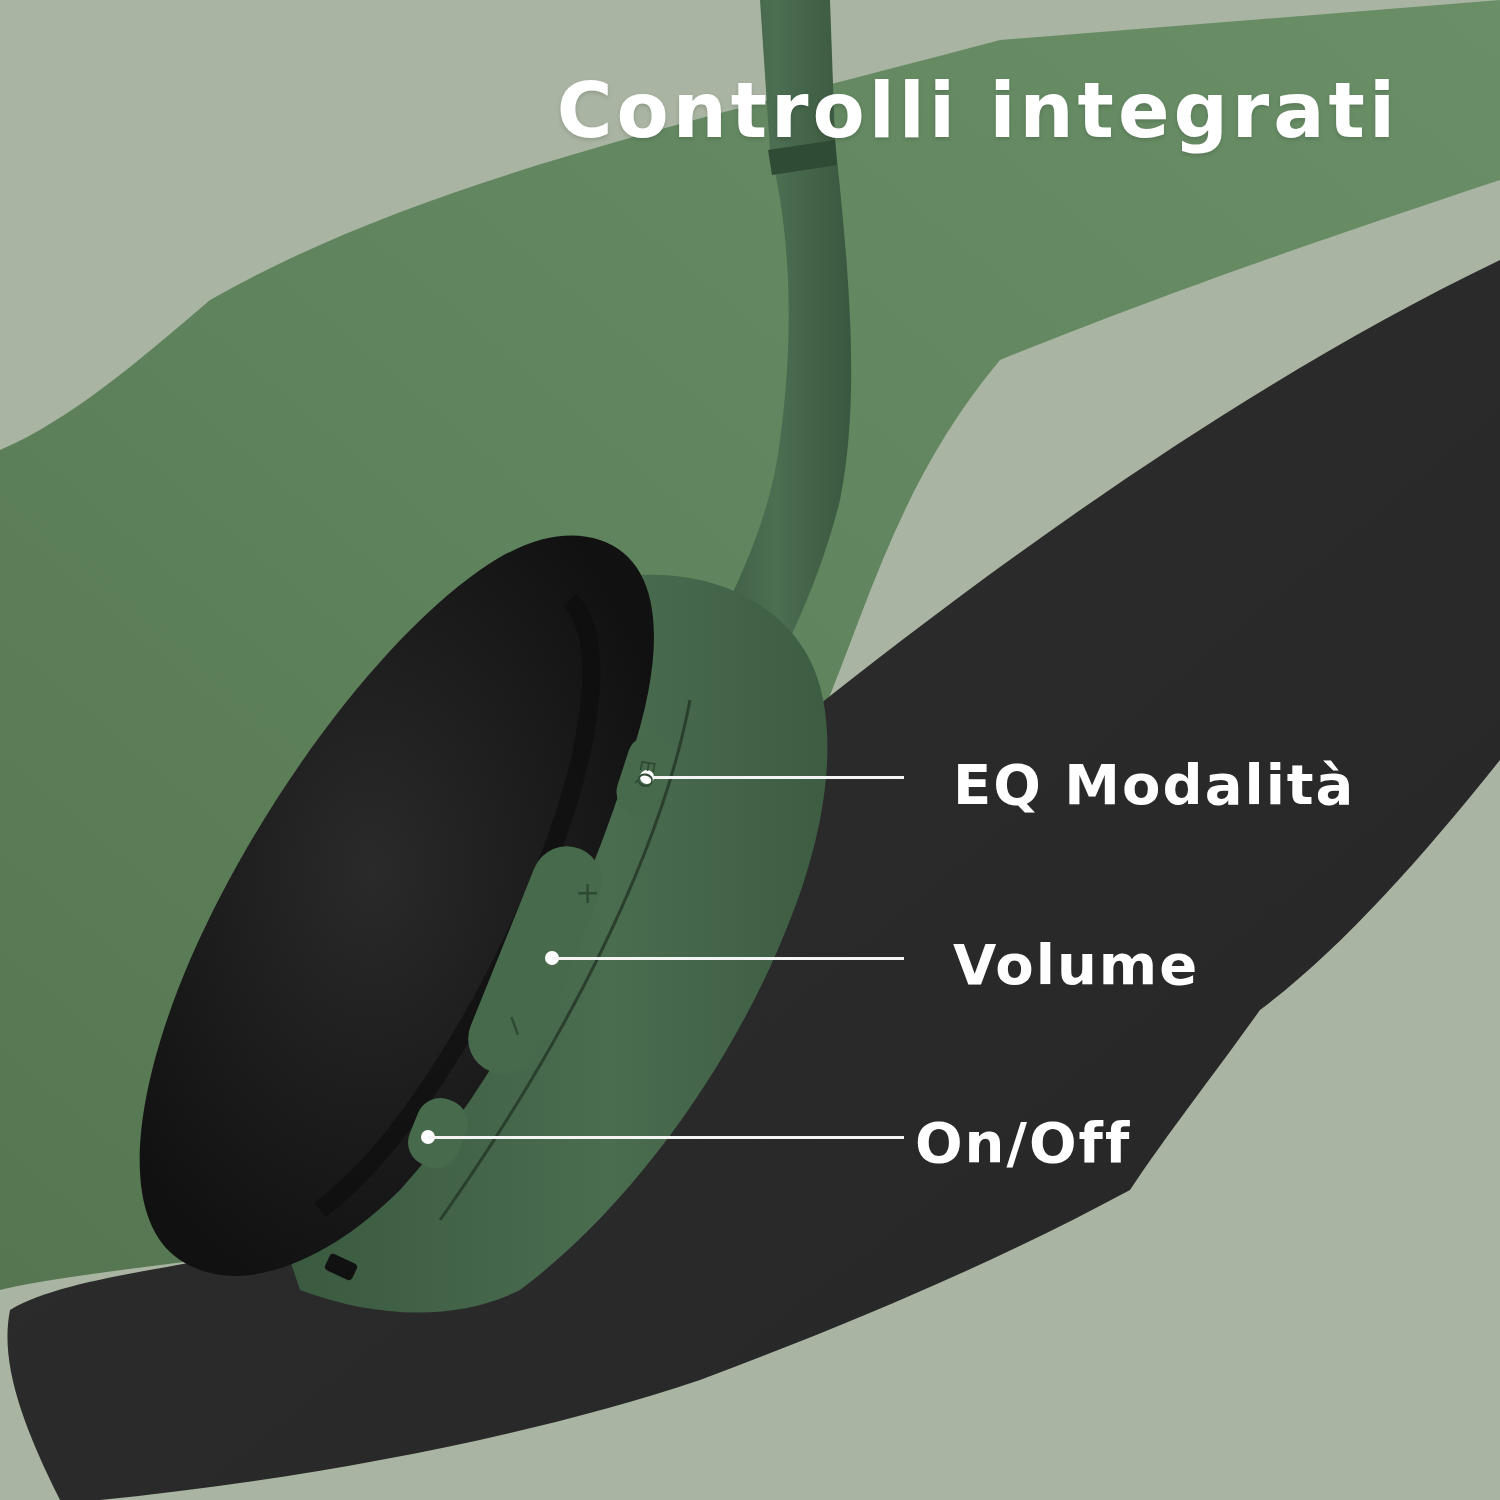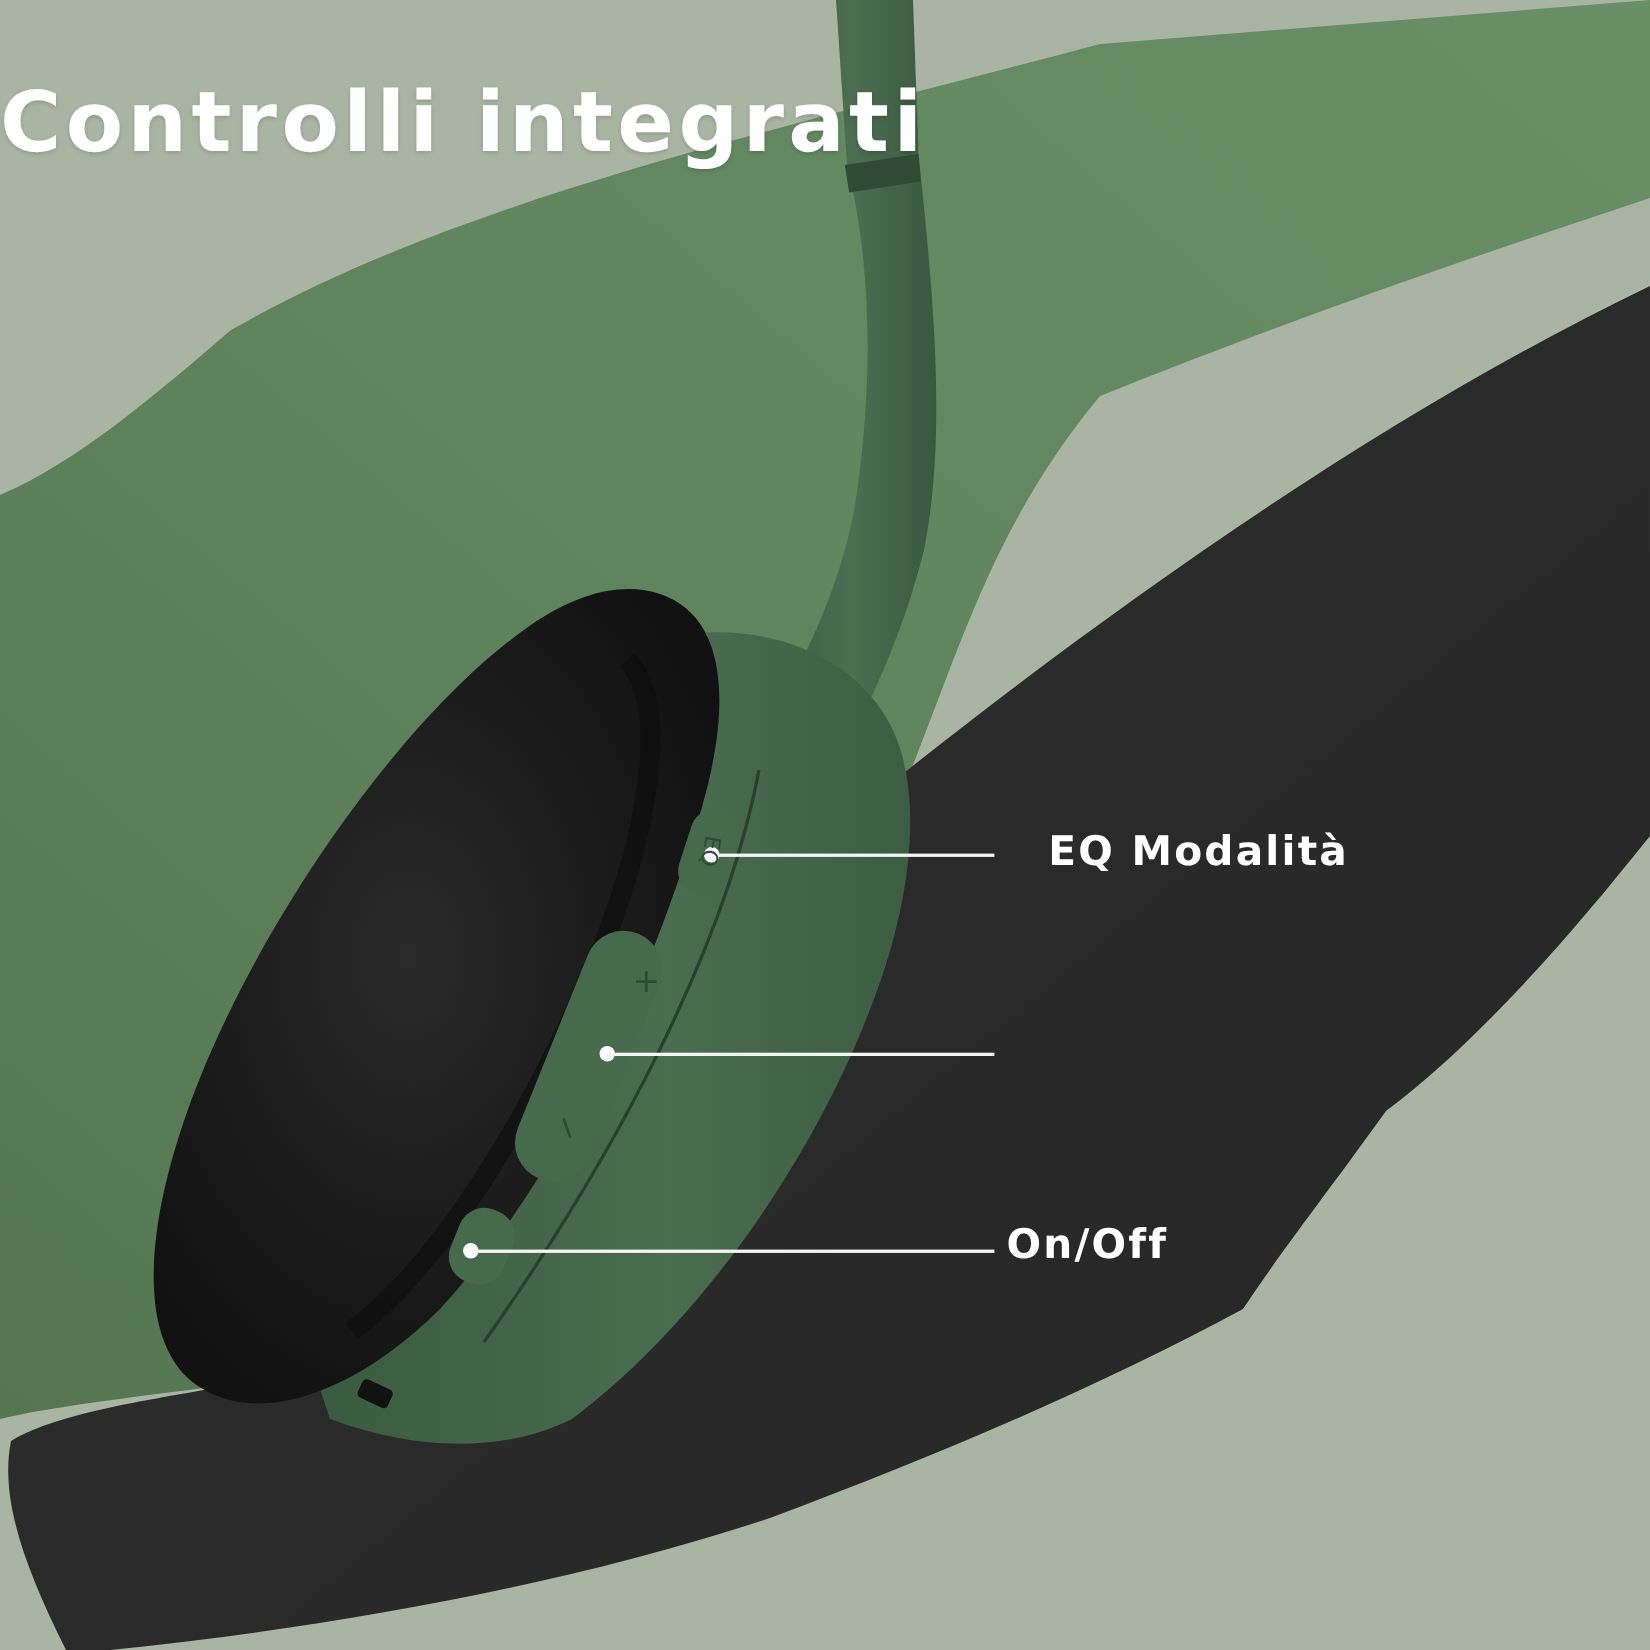--- a/index.html
+++ b/index.html
@@ -1,20 +1,20 @@
 <!DOCTYPE html>
 <html><head>
   <meta charset="utf-8">
   <style>
     html, body { margin: 0; padding: 0; }
     body { width: 1500px; height: 1500px; overflow: hidden; background: #a9b5a2; position: relative; font-family: "DejaVu Sans", sans-serif; }
     .stage { position: absolute; inset: 0; width: 1500px; height: 1500px; }
     svg.bg { position: absolute; left: 0; top: 0; }
-    .title { position: absolute; left: 0; width: 1399px; top: 66px; text-align: left; color: #ffffff; font-weight: bold; font-size: 76px; letter-spacing: 4px; text-shadow: 0 2px 4px rgba(0,0,0,0.15); }
-    .label { position: absolute; color: #ffffff; font-weight: bold; font-size: 37px; letter-spacing: 2px; }
+    .title { position: absolute; left: 0; width: 1399px; top: 66px; text-align: right; color: #ffffff; font-weight: bold; font-size: 76px; letter-spacing: 4px; text-shadow: 0 2px 4px rgba(0,0,0,0.15); }
+    .label { position: absolute; color: #ffffff; font-weight: bold; font-size: 56px; letter-spacing: 2px; }
     .callout-line { position: absolute; height: 3px; background: #f4f4f4; }
     .callout-dot { position: absolute; width: 14px; height: 14px; border-radius: 50%; background: #ffffff; }
   </style>
 </head>
 <body>
 
 <div class="stage">
 
   <svg class="bg" width="1500" height="1500" viewBox="0 0 1500 1500">
     <defs>
@@ -67,20 +67,21 @@
   </svg>
 
   <div class="title">Controlli integrati</div>
 
   <div class="callout-dot" style="left:640px; top:770px;"></div>
   <div class="callout-line" style="left:648px; top:776px; width:256px;"></div>
   <div class="label" style="left:953px; top:752px;">EQ Modalità</div>
 
   <div class="callout-dot" style="left:545px; top:951px;"></div>
   <div class="callout-line" style="left:552px; top:957px; width:352px;"></div>
+  <div class="label" style="left:953px; top:932px;">Volume</div>
 
   <div class="callout-dot" style="left:421px; top:1130px;"></div>
   <div class="callout-line" style="left:428px; top:1136px; width:476px;"></div>
   <div class="label" style="left:915px; top:1110px;">On/Off</div>
 
   <span style="position:absolute; left:632px; top:762px; color:#2f4a34; font-size:20px; transform:rotate(100deg);">EQ</span>
   <span style="position:absolute; left:575px; top:875px; color:#2f4a34; font-size:30px;">+</span>
   <span style="position:absolute; left:503px; top:1008px; color:#2f4a34; font-size:30px; transform:rotate(70deg);">−</span>
 </div>
 

